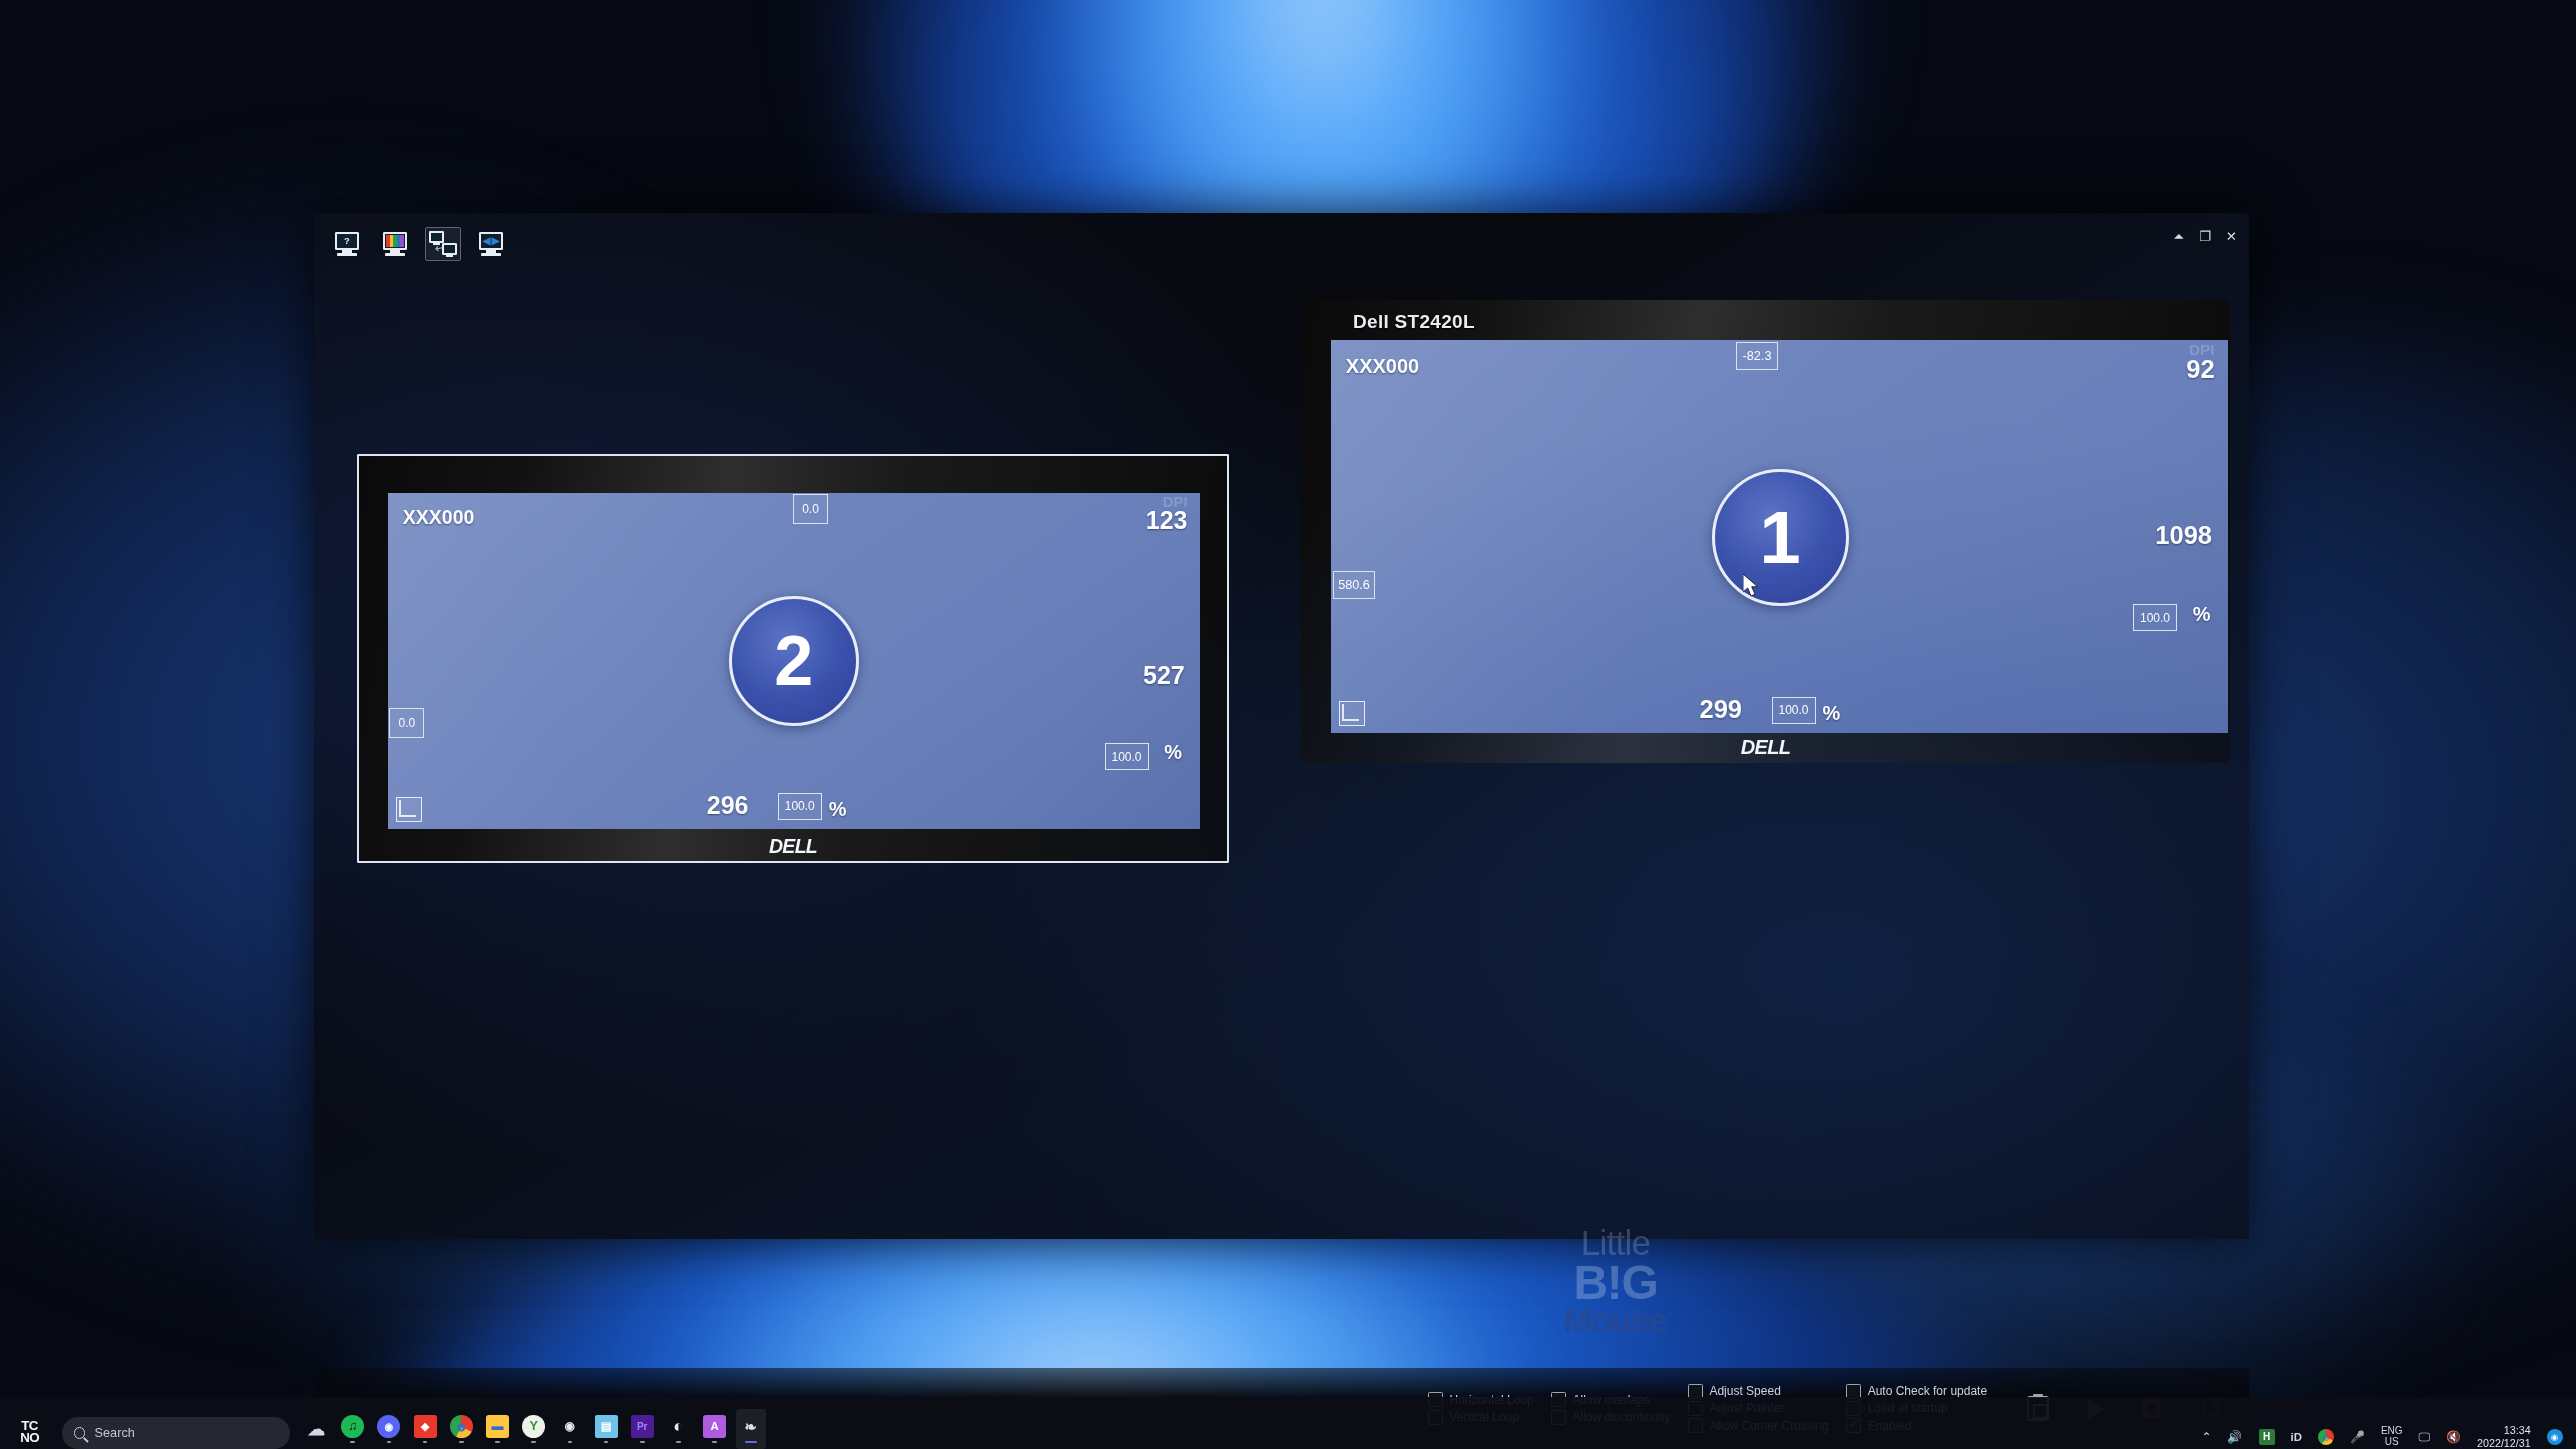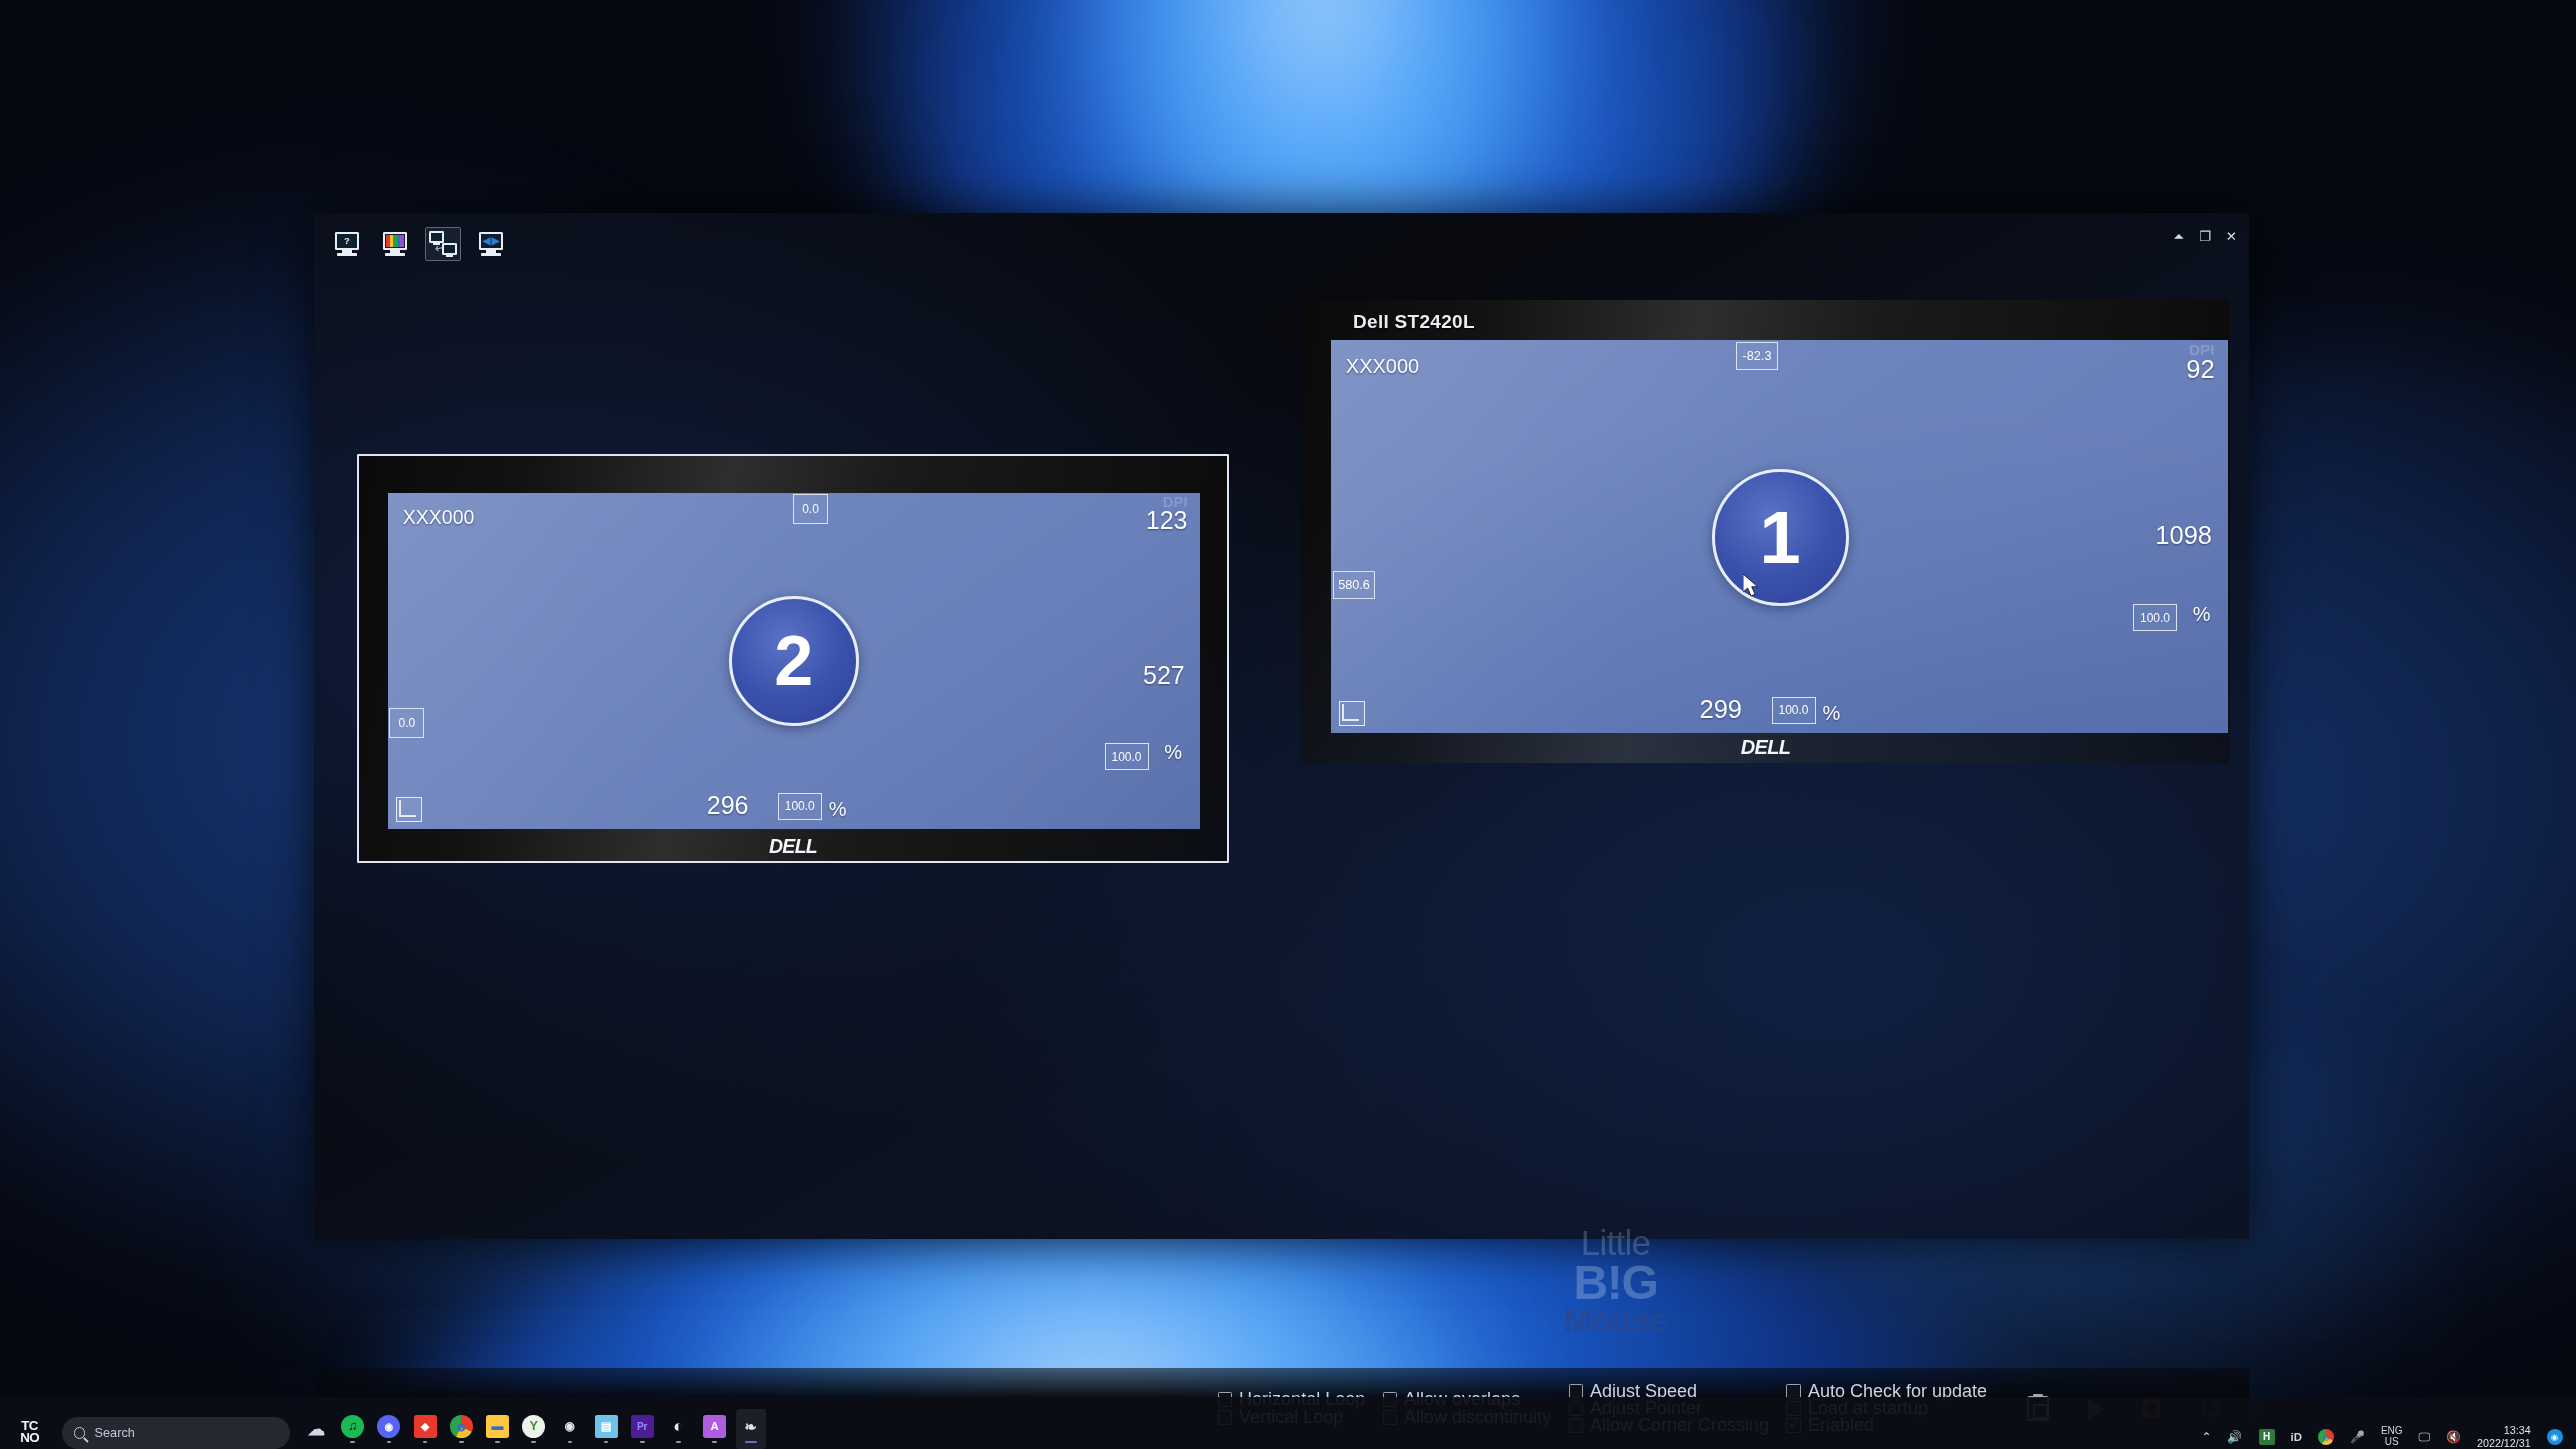--- a/index.html
+++ b/index.html
@@ -111,21 +111,21 @@
     background:linear-gradient(125deg, rgba(255,255,255,.09) 0%, rgba(255,255,255,0) 45%);
     pointer-events:none;
   }
   .dell-logo {
     position:absolute; bottom:4px; left:50%; transform:translateX(-50%);
     color:#f2f5fa; font-weight:bold; font-style:italic;
     font-family:"Liberation Sans", sans-serif; letter-spacing:-0.7px; z-index:4;
   }
   .sel-outline { position:absolute; inset:0; border:2px solid #dfe6f2; border-radius:1.3px; pointer-events:none; z-index:5; }
 
-  .val { position:absolute; color:#fbfcfe; font-weight:normal; text-shadow:0 0.7px 2px rgba(20,30,60,.55); z-index:3; }
+  .val { position:absolute; color:#fbfcfe; font-weight:bold; text-shadow:0 0.7px 2px rgba(20,30,60,.55); z-index:3; }
   .boxval {
     position:absolute; border:1.3px solid #dbe3f2; color:#fbfcfe;
     display:flex; align-items:center; justify-content:center;
     background:rgba(255,255,255,.05); z-index:3; cursor:text;
   }
   .dpi-lbl { position:absolute; color:#8ea2d0; font-weight:bold; opacity:.75; z-index:2; }
   .circle-num {
     position:absolute; border-radius:50%;
     background:radial-gradient(circle at 42% 34%, #5b73c4 0%, #3b52ad 52%, #2c3f96 100%);
     border:3.4px solid #e7edf8; display:flex; align-items:center; justify-content:center;
@@ -159,21 +159,21 @@
   .opt-group { display:flex; flex-direction:column; justify-content:center; margin-right:17.4px; }
   .opt-row { display:flex; align-items:center; height:17.4px; }
   .cb {
     width:14.8px; height:14.8px; border:1.3px solid #9aa4b4; background:#0e1118;
     margin-right:6.7px; flex:none; cursor:pointer; position:relative; border-radius:1.3px;
   }
   .cb.checked::after {
     content:"✓"; position:absolute; left:1.3px; top:-2.7px;
     color:#a8e6a0; font-size:12.7px; line-height:14.8px; font-family:"DejaVu Sans", sans-serif;
   }
-  .opt-label { color:#cdd4e0; font-size:18px; white-space:nowrap; }
+  .opt-label { color:#cdd4e0; font-size:12px; white-space:nowrap; }
   .act-icons { display:flex; align-items:center; gap:39px; margin-left:23px; }
   .act { cursor:pointer; display:flex; align-items:center; justify-content:center; }
   #ic-save { width:21.5px; height:25.5px; border:2px solid #9ea7b6; border-radius:2.7px; position:relative; }
   #ic-save::before { content:""; position:absolute; left:4px; top:-4px; width:9.4px; height:4.7px; background:#9ea7b6; border-radius:1.3px; }
   #ic-save::after { content:""; position:absolute; left:3.4px; top:6.7px; width:10.7px; height:10.7px; border:2px solid #9ea7b6; }
   #ic-play { width:0; height:0; border-left:16px solid #1d7a2e; border-top:10px solid transparent; border-bottom:10px solid transparent; }
   #ic-stop { width:17.4px; height:19px; border:4px solid #8e1414; border-radius:2px; }
   #ic-restart { font-size:27px; color:#2b2fa0; line-height:1; font-family:"DejaVu Sans", sans-serif; }
 
   

